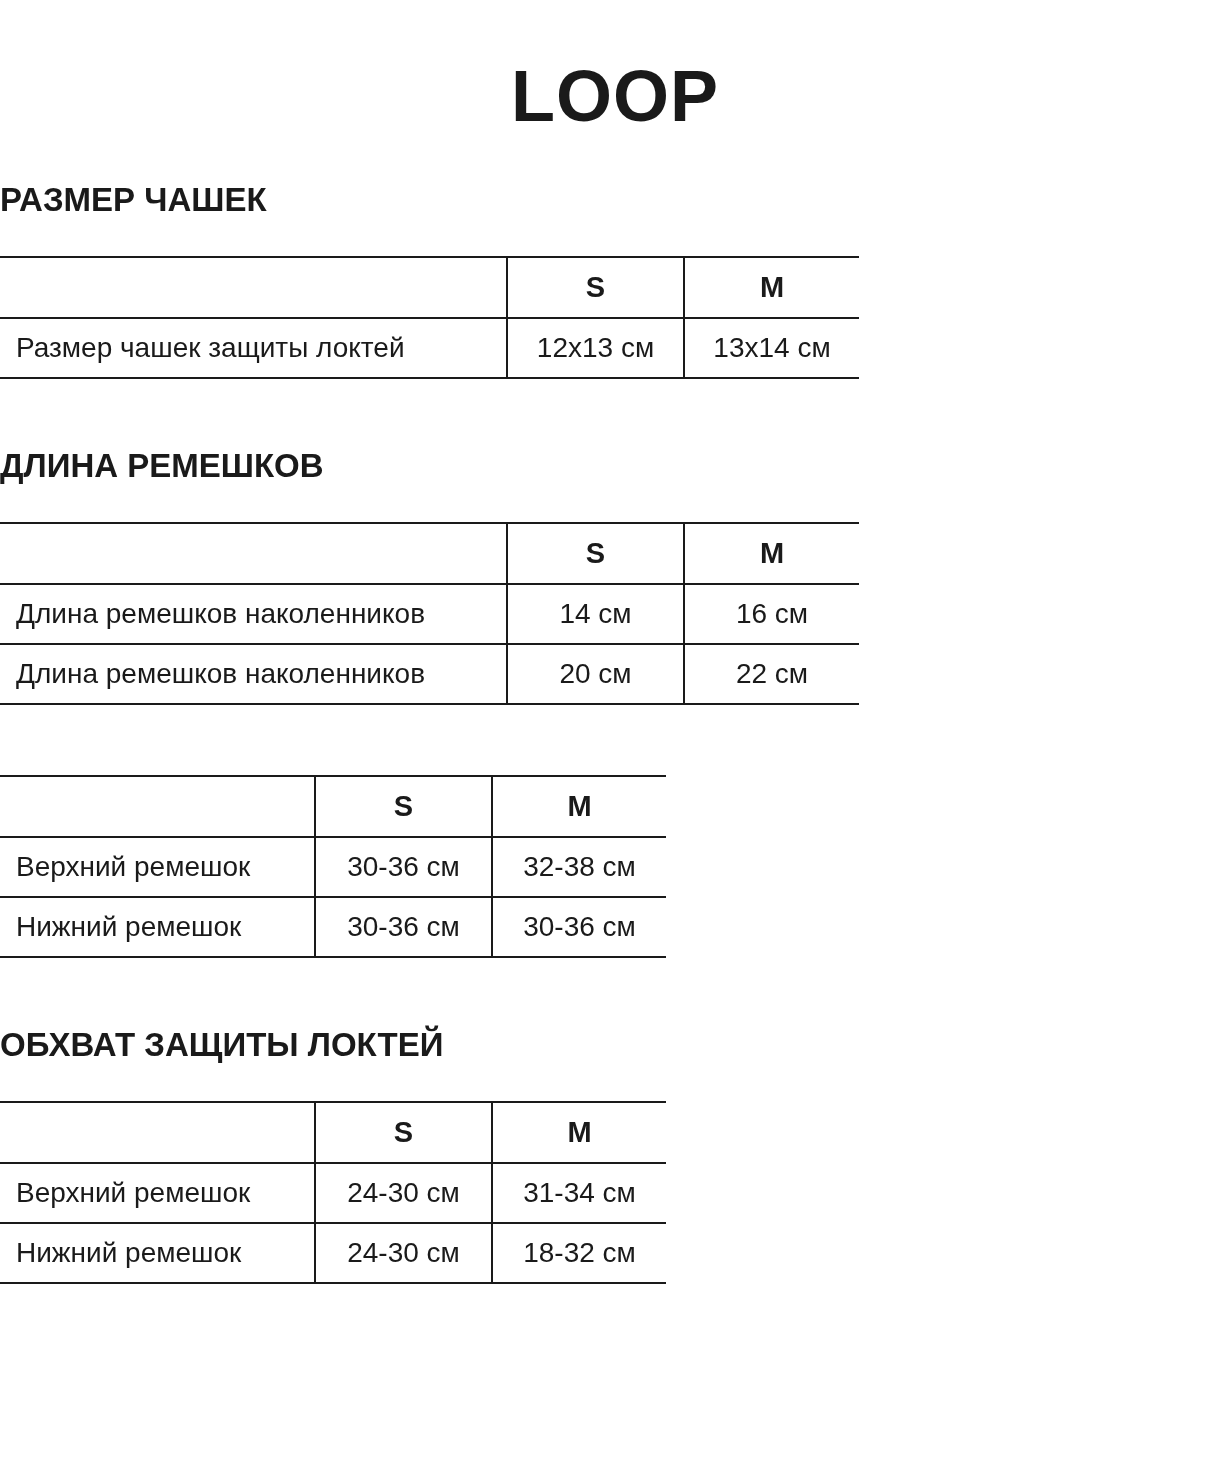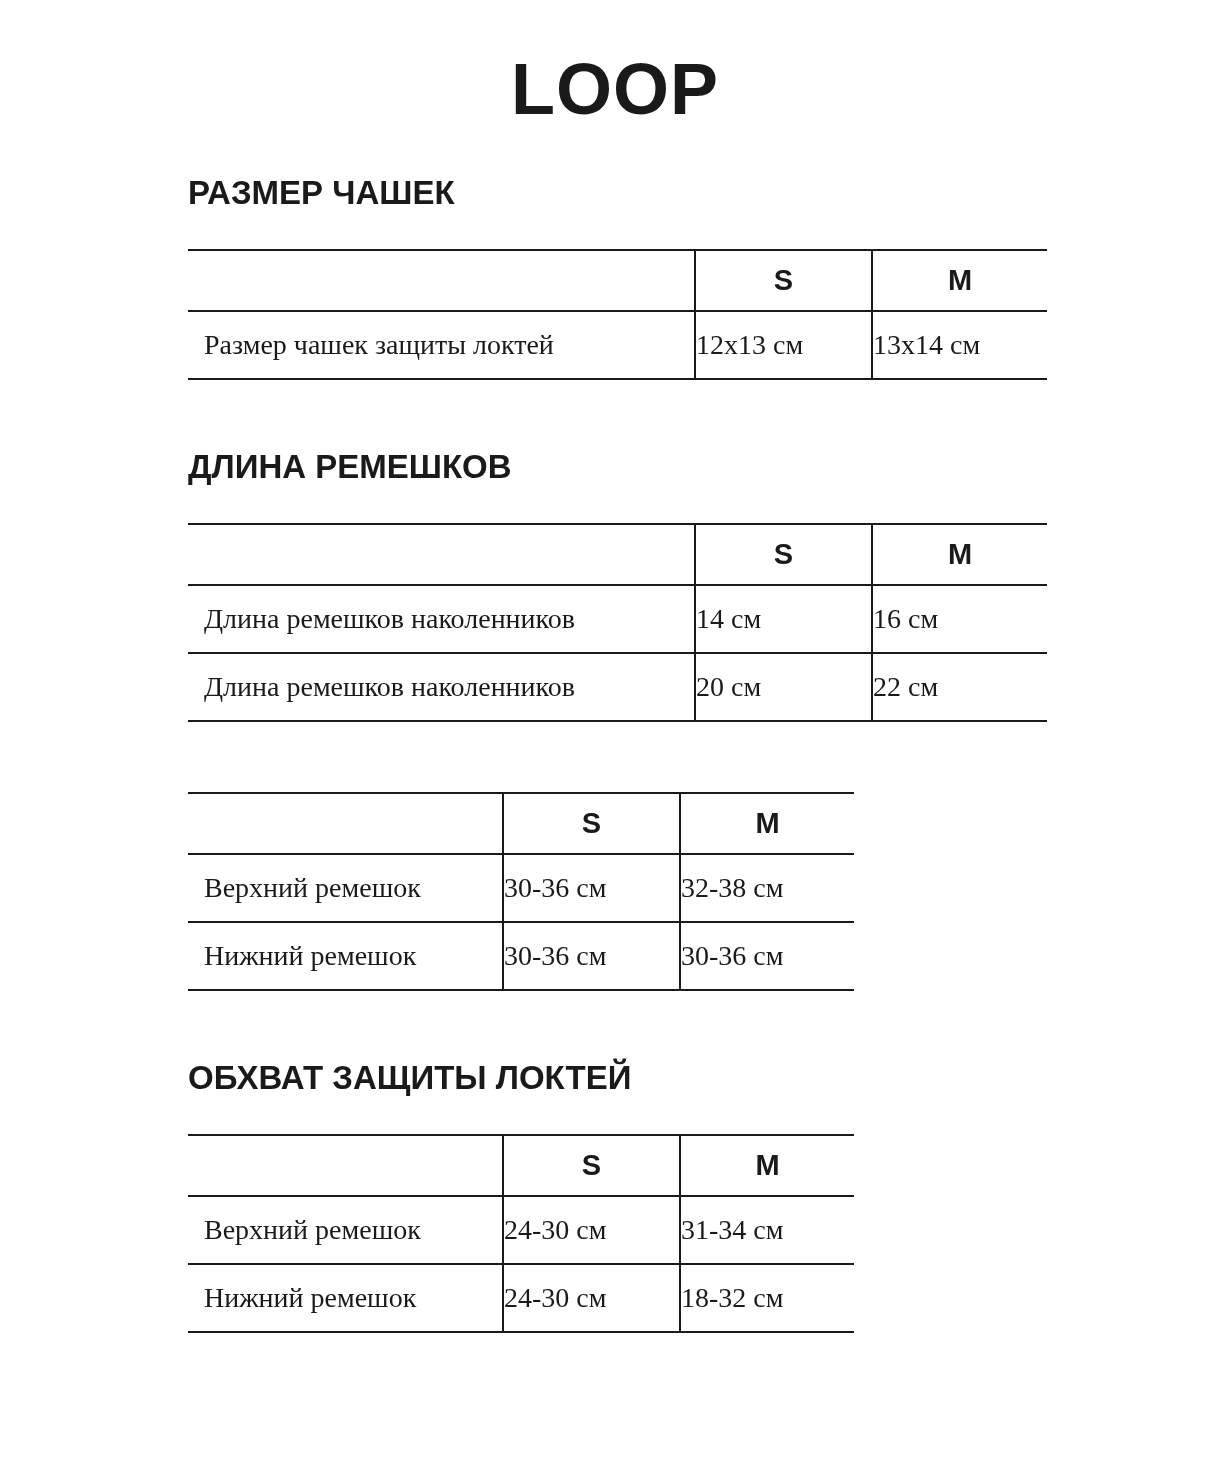--- a/index.html
+++ b/index.html
@@ -11,31 +11,30 @@
   html,body{margin:0;padding:0;}
   body{
     width:1230px;
     min-height:1479px;
     background:var(--bg);
     color:var(--text);
     font-family:"Liberation Sans","DejaVu Sans",sans-serif;
   }
   .page{width:1230px;}
   h1.title{
-    margin:4px;
+    margin:11px;
     padding-top:44px;
     font-size:72px;
     line-height:1.15;
     font-weight:700;
     text-align:center;
     letter-spacing:1px;
     color:var(--text);
   }
   section.sec{
-    margin-left:188px;
     margin-top:70px;
   }
   section.sec.first{
     margin-top:45px;
   }
   h2.heading{
     margin:0;
     font-size:33px;
     line-height:1;
     font-weight:700;
@@ -51,37 +50,37 @@
   }
   table.t.wide{width:859px;}
   table.t.narrow{width:666px;}
   table.t.wide col.c-label{width:507px;}
   table.t.wide col.c-s{width:177px;}
   table.t.wide col.c-m{width:175px;}
   table.t.narrow col.c-label{width:315px;}
   table.t.narrow col.c-s{width:177px;}
   table.t.narrow col.c-m{width:174px;}
   table.t thead tr{height:61px;}
-  table.t tbody tr{height:68px;font-family:Liberation Serif, serif;}
+  table.t tbody tr{height:60px;}
   table.t tbody tr{border-top:2px solid var(--border);}
   table.t th,table.t td{
     padding:0;
     vertical-align:middle;
     font-size:28px;
     color:var(--text);
   }
   table.t th.size{
     font-weight:700;
     font-size:29px;
     text-align:center;
     border-left:2px solid var(--border);
   }
   table.t td.size{
     font-weight:400;
-    text-align:left;
+    text-align:center;
     border-left:2px solid var(--border);
   }
   table.t .label{
     text-align:left;
     padding-left:16px;
     font-weight:400;
   }
 </style>
 </head>
 <body>

